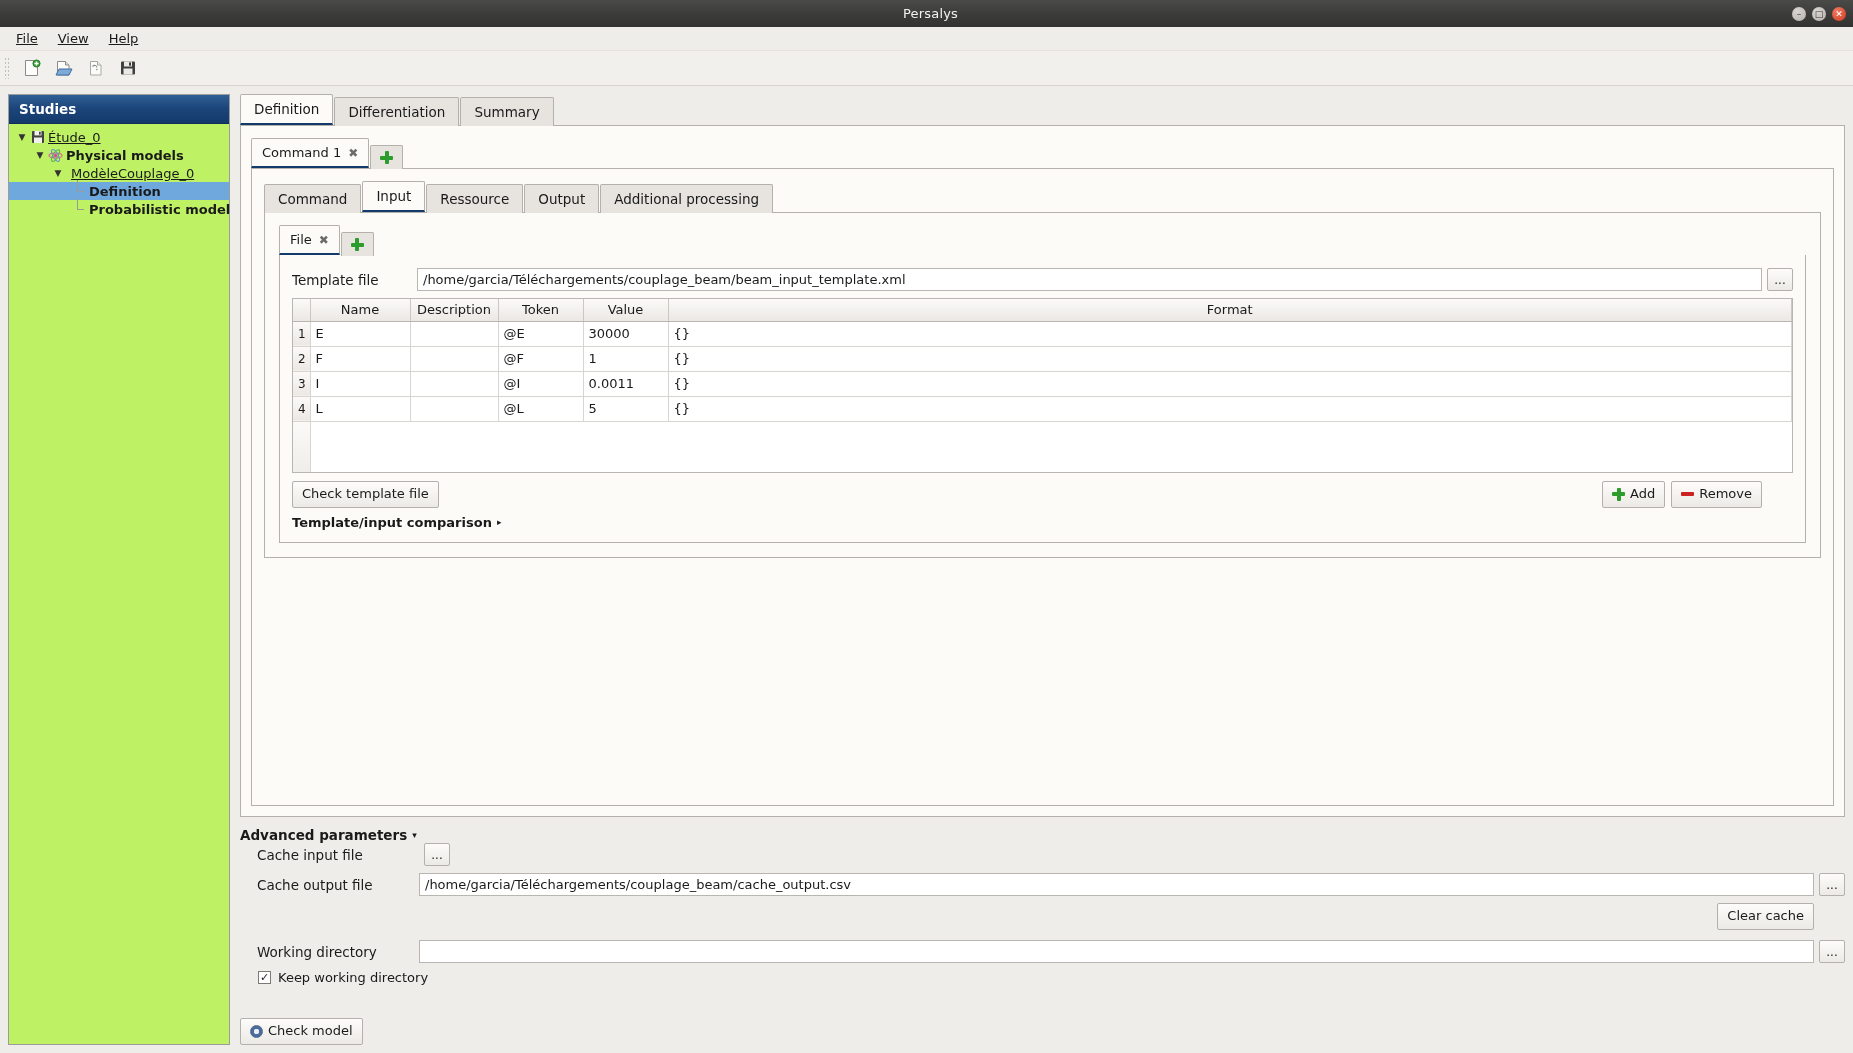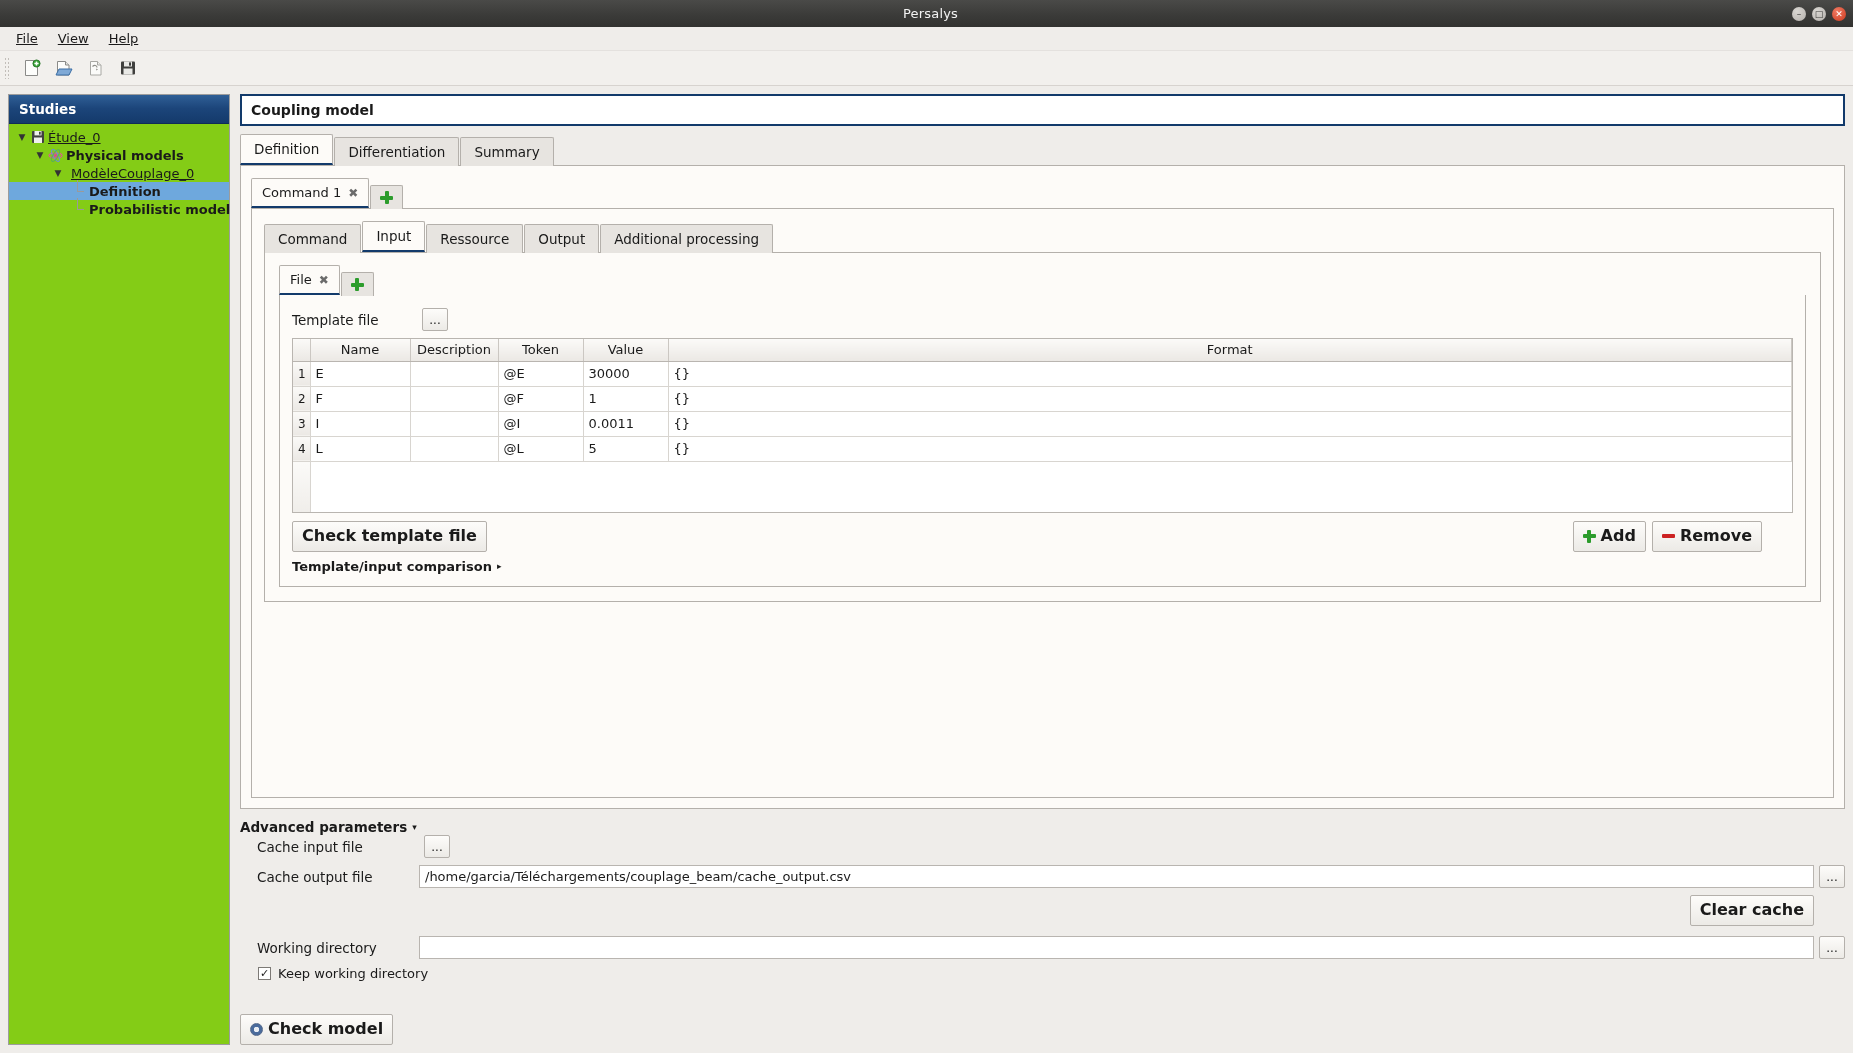--- a/index.html
+++ b/index.html
@@ -73,21 +73,21 @@
     display: flex;
     height: calc(1053px - 27px - 24px - 35px);
     padding: 8px;
     gap: 10px;
     background: #efedea;
   }
 
   
   .sidebar {
     width: 222px;
-    background: #84cc16;
+    background: #bef264;
     border: 1px solid #9c9c9c;
     display: flex; flex-direction: column;
   }
   .sidebar-header {
     background: linear-gradient(180deg, #2f5f96 0%, #1c457a 48%, #143a6b 100%);
     color: #ffffff;
     font-weight: bold;
     font-size: 13.5px;
     padding: 6px 10px;
     border-bottom: 1px solid #0f2d55;
@@ -250,24 +250,23 @@
   .col-desc { width: 88px; }
   .col-token { width: 85px; }
   .col-value { width: 85px; }
 
   
   .btn {
     border: 1px solid #b4b0ab;
     background: linear-gradient(180deg,#fdfcfa,#eceae6);
     border-radius: 2px;
     padding: 4px 9px;
-    font-size: 16px;
+    font-size: 13px;
     display: inline-flex; align-items: center; gap: 5px;
     line-height: 1.3;
-    font-weight: bold;
   }
   .btnrow { display: flex; align-items: center; margin-top: 8px; }
   .spacer { flex: 1; }
 
   .disclosure {
     font-weight: bold; font-size: 13px; margin-top: 7px;
     display: flex; align-items: center; gap: 5px;
   }
   .tri-right { font-size: 9px; }
   .tri-down { font-size: 9px; }
@@ -403,21 +402,20 @@
       <div class="tree-row" style="padding-left:62px">
         <span class="elbow last"></span>
         <span class="tree-label lbl-bold" style="padding-left:4px">Probabilistic model</span>
       </div>
 
     </div>
   </div>
 
   <div class="content">
 
-    <div class="page-title">Coupling model</div>
 
     <div class="tabbar">
       <div class="tab active"><span>Definition</span></div>
       <div class="tab"><span>Differentiation</span></div>
       <div class="tab"><span>Summary</span></div>
     </div>
 
     <div class="tabpanel lvl1-panel">
 
       <div class="tabbar">
@@ -449,20 +447,21 @@
             </div>
             <div class="plus-tab">
               <span class="plus-ico"></span>
             </div>
           </div>
 
           <div style="border:1px solid #b4b0ab;border-top:none;background:#fdfbf8;padding:13px 12px 12px 12px;margin-top:0">
 
             <div class="frow">
               <label class="lbl-w">Template file</label>
+              <input class="txt" type="text" value="/home/garcia/Téléchargements/couplage_beam/beam_input_template.xml" style="">
               <div class="ellipsis-btn">
                   <span>...</span>
                 </div>
             </div>
 
 
             <div class="tablewrap">
               <table class="grid">
                 <thead>
                   <tr>

